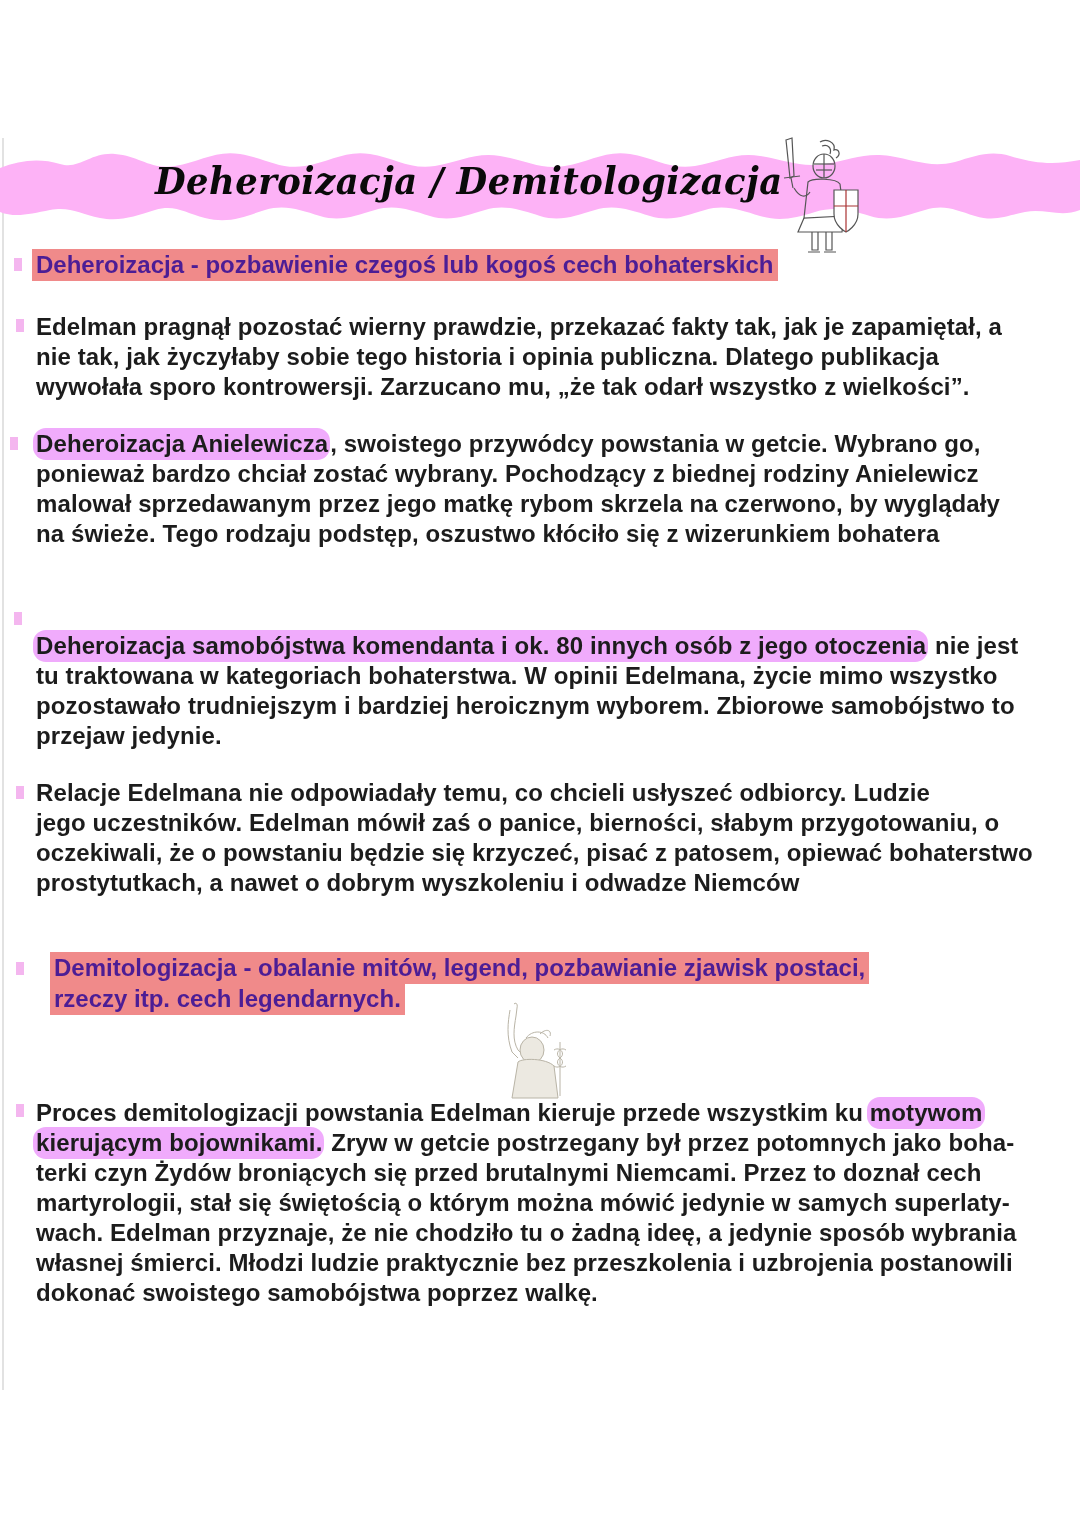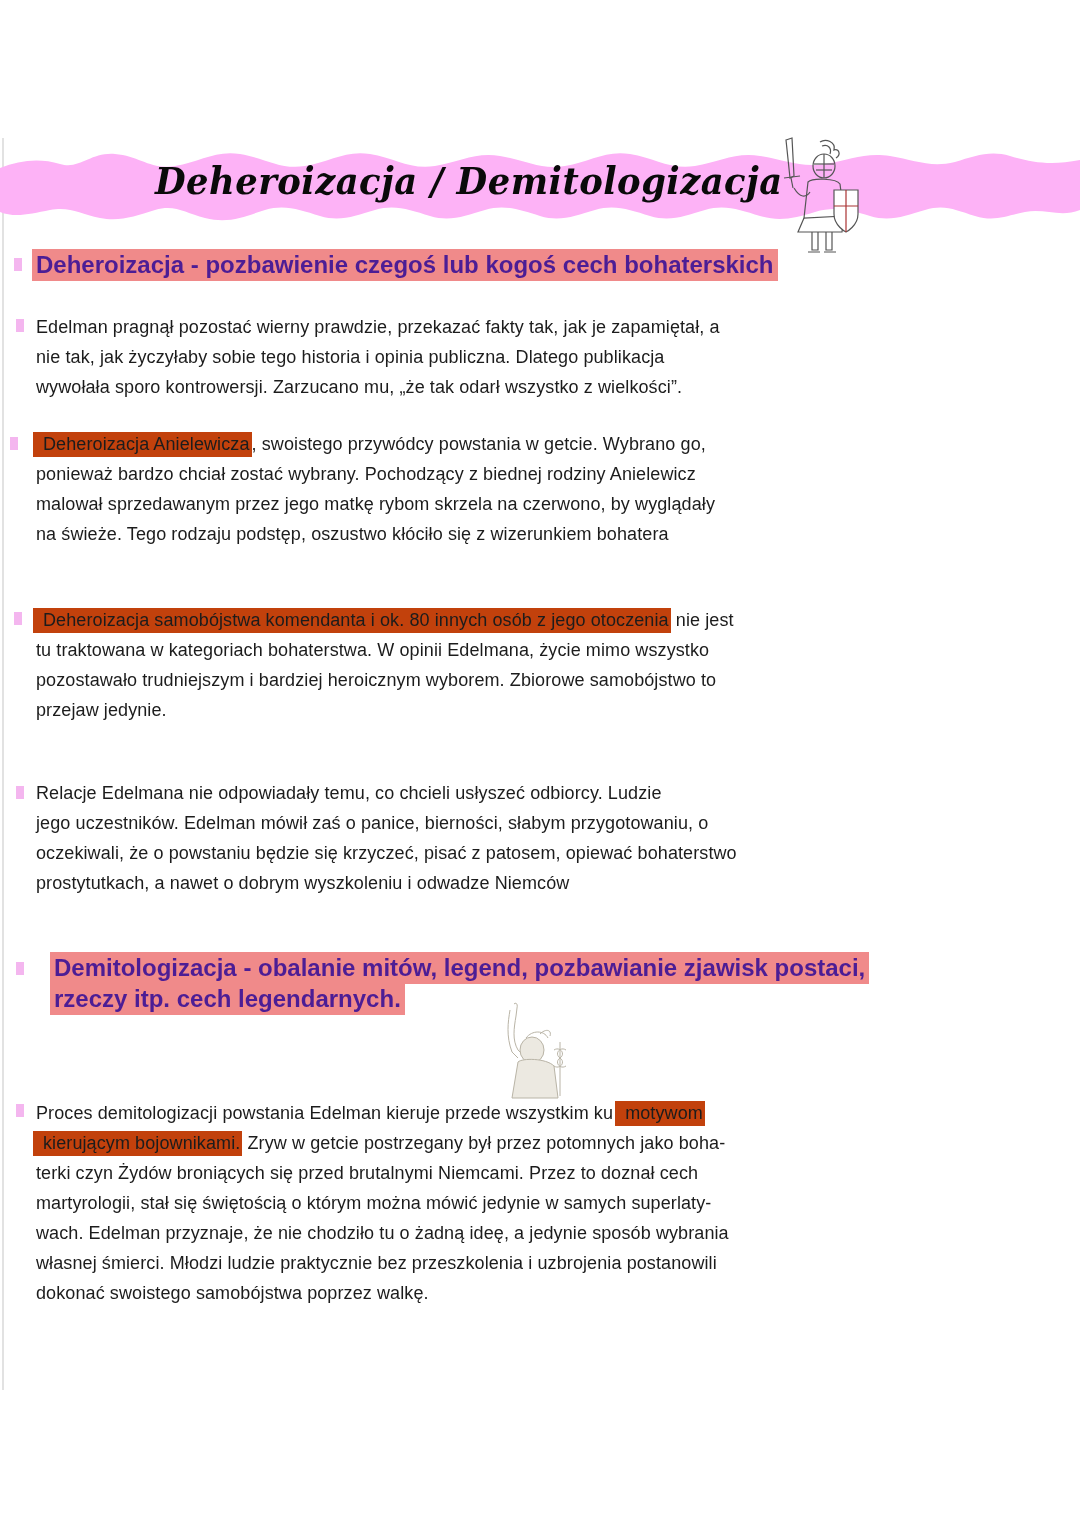--- a/index.html
+++ b/index.html
@@ -63,36 +63,37 @@
       position: absolute;
       width: 8px;
       height: 13px;
       background: #f4b6ef;
     }
     .para {
       position: absolute;
       left: 36px;
       width: 1020px;
       margin: 0;
-      font-size: 18px;
-      font-weight: normal;
+      font-size: 24px;
+      font-weight: bold;
       line-height: 30px;
       color: #1c1c1c;
       letter-spacing: 0.1px;
     }
     .para .line { display: block; white-space: nowrap; }
     .hl-red {
       background: #f08a8a;
       padding: 2px 3px 3px 3px;
       margin-left: -3px;
     }
     .hl-blue {
-      background: #c2410c;
-      padding: 2px 2px 3px 10px;
+      background: #f0abfc;
+      padding: 2px 2px 3px 3px;
       margin-left: -3px;
+      border-radius: 13px;
     }
     .def {
       position: absolute;
       left: 36px;
       margin: 0;
       font-size: 24px;
       font-weight: bold;
       line-height: 31px;
       color: #4c1d95;
     }
@@ -169,21 +170,21 @@
 
 <div class="bullet" style="left:10px; top:437px;"></div>
 <div class="para" style="top:429px;">
   <span class="line"><span class="hl-blue">Deheroizacja Anielewicza</span><span>, swoistego przywódcy powstania w getcie. Wybrano go,</span></span>
   <span class="line">ponieważ bardzo chciał zostać wybrany. Pochodzący z biednej rodziny Anielewicz</span>
   <span class="line">malował sprzedawanym przez jego matkę rybom skrzela na czerwono, by wyglądały</span>
   <span class="line">na świeże. Tego rodzaju podstęp, oszustwo kłóciło się z wizerunkiem bohatera</span>
 </div>
 
 <div class="bullet" style="left:14px; top:612px;"></div>
-<div class="para" style="top:605px;">
+<div class="para" style="top:631px;">
   <span class="line"><span class="hl-blue">Deheroizacja samobójstwa komendanta i ok. 80 innych osób z jego otoczenia</span><span> nie jest</span></span>
   <span class="line">tu traktowana w kategoriach bohaterstwa. W opinii Edelmana, życie mimo wszystko</span>
   <span class="line">pozostawało trudniejszym i bardziej heroicznym wyborem. Zbiorowe samobójstwo to</span>
   <span class="line">przejaw jedynie.</span>
 </div>
 
 <div class="bullet" style="left:16px; top:786px;"></div>
 <div class="para" style="top:778px;">
   <span class="line">Relacje  Edelmana nie odpowiadały temu, co chcieli usłyszeć odbiorcy. Ludzie</span>
   <span class="line">jego uczestników. Edelman mówił zaś o panice, bierności, słabym przygotowaniu, o</span>

